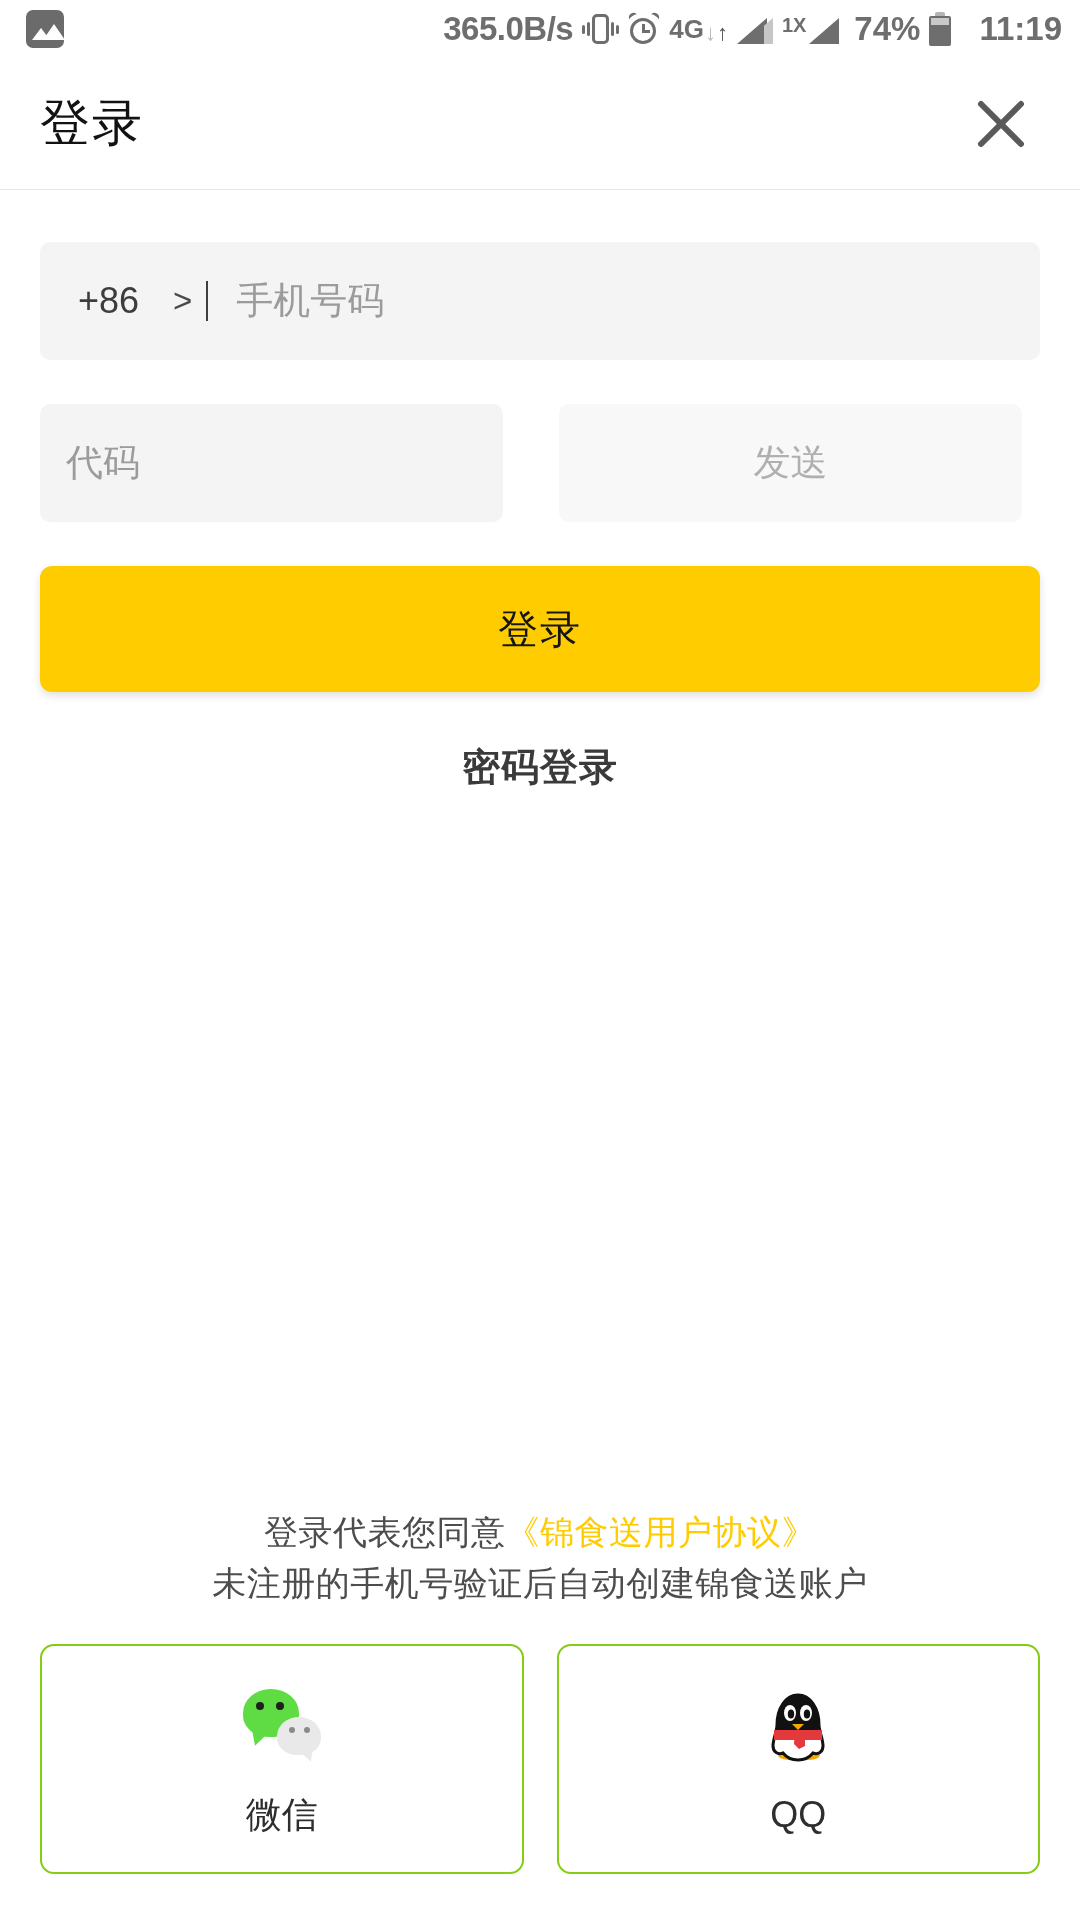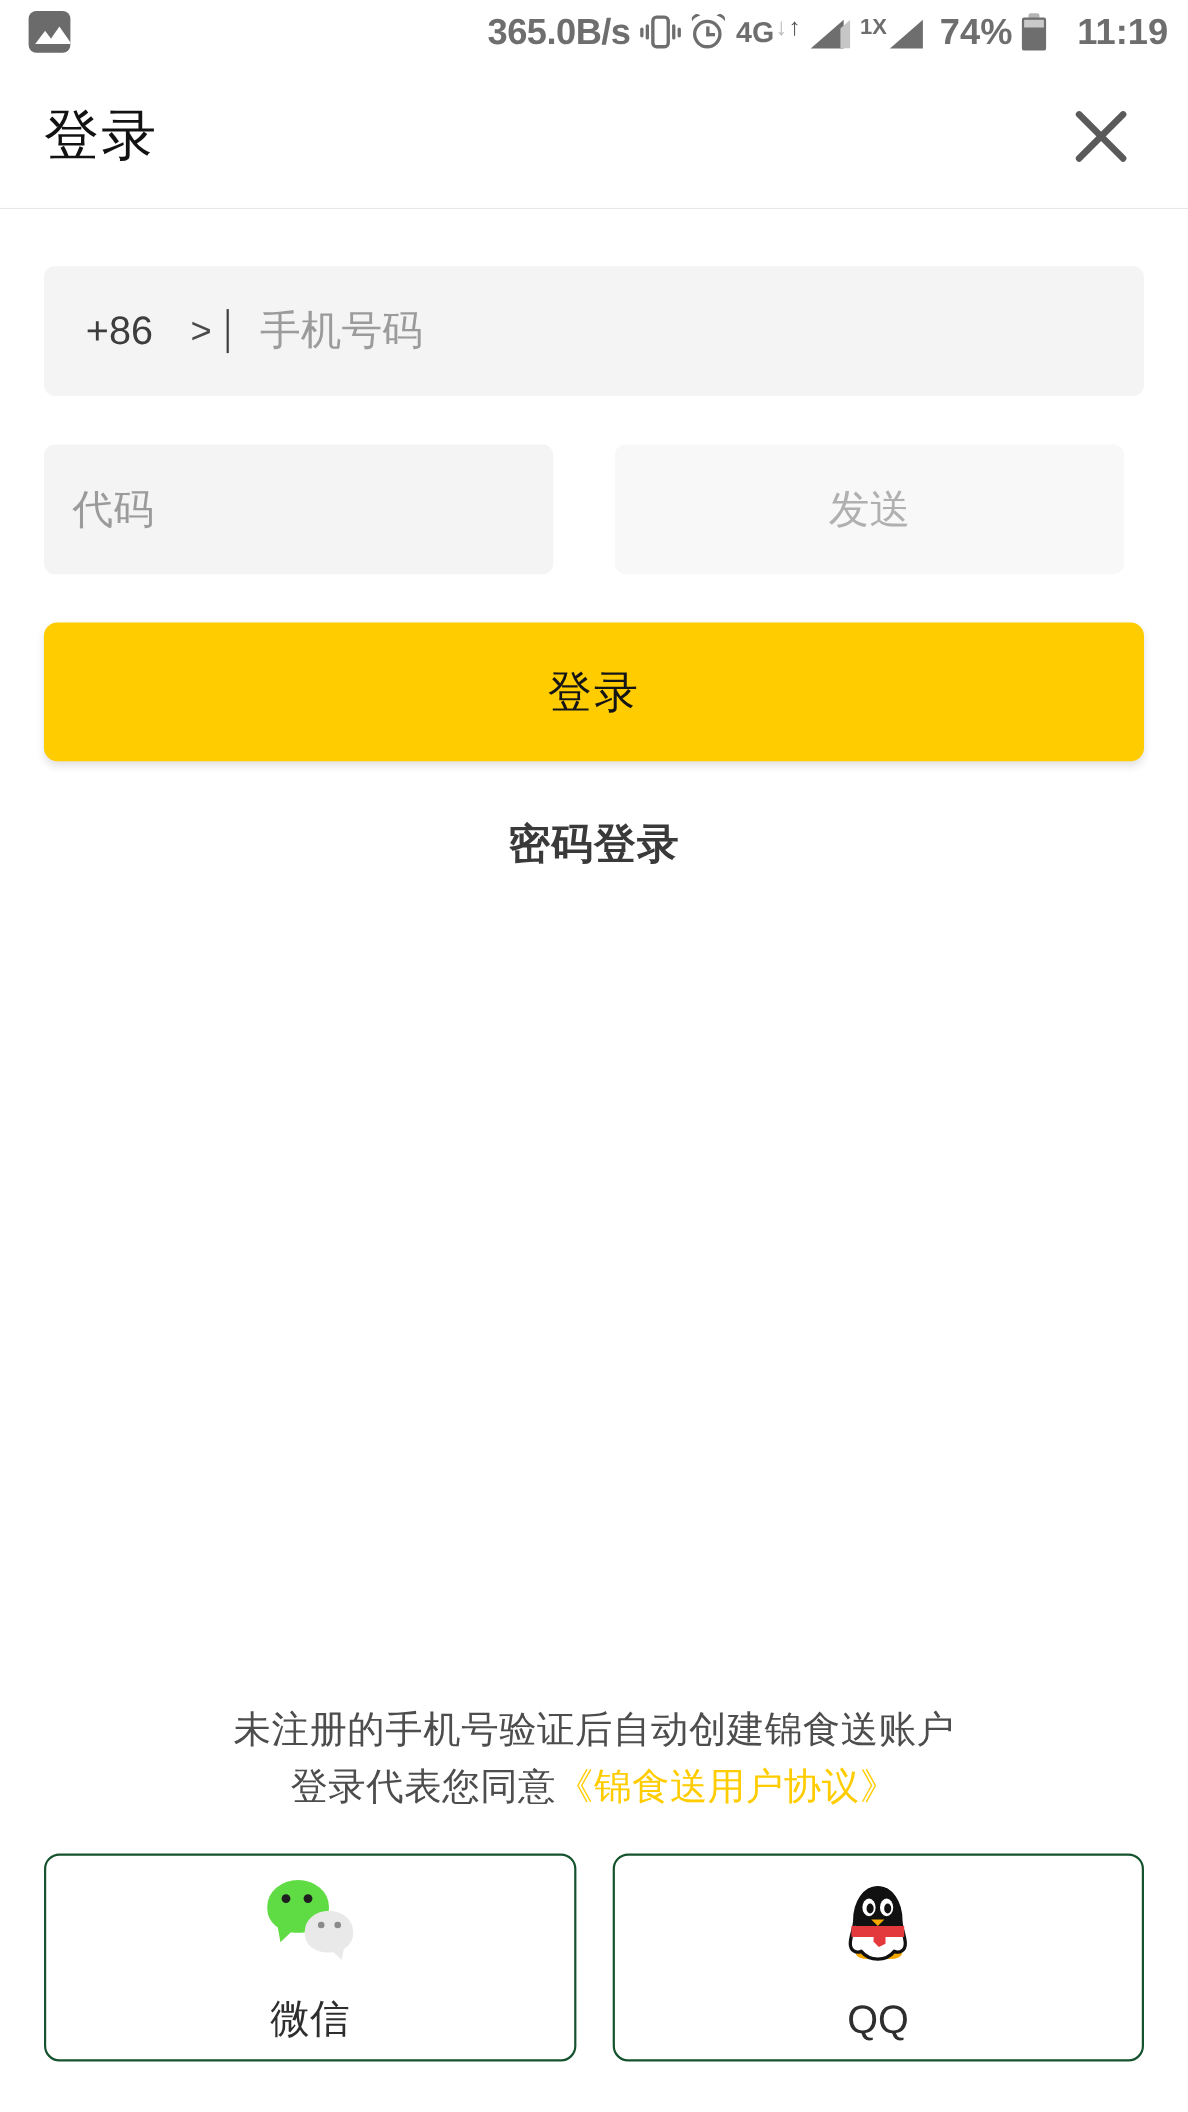--- a/index.html
+++ b/index.html
@@ -54,21 +54,21 @@
   }
   .alarm-icon .hand2{
     position:absolute; left:14px; top:17px; width:8px; height:3px; background:#6e6e6e;
   }
   .alarm-icon .ear{
     position:absolute; top:0; width:9px; height:6px;
     border-top:3px solid #6e6e6e; border-radius:6px 6px 0 0;
   }
   .alarm-icon .ear.l{ left:0; transform:rotate(-35deg); }
   .alarm-icon .ear.r{ right:0; transform:rotate(35deg); }
-  .data-icon{ display:flex; align-items:flex-start; gap:1px; }
+  .data-icon{ display:flex; align-items:flex-end; gap:1px; }
   .data-icon .label{ font-size:26px; font-weight:bold; color:#6e6e6e; line-height:1; }
   .data-icon .arrows{ display:flex; flex-direction:row; align-items:flex-end; gap:1px; }
   .arrow{ font-size:22px; line-height:.8; font-weight:bold; }
   .arrow.dn{ color:#b9b9b9; }
   .arrow.up{ color:#555; }
   .sig{ position:relative; width:36px; height:30px; }
   .sig .tri{
     position:absolute; bottom:0; left:0; width:0; height:0;
     border-left:30px solid transparent; border-bottom:26px solid #6e6e6e;
   }
@@ -151,22 +151,22 @@
     padding:0 40px 46px 40px;
   }
   .agree{ text-align:center; }
   .agree-line{
     font-size:34px; color:#4d4d4d; line-height:1.52; letter-spacing:.5px;
   }
   .agree-link{ color:#ffcc00; }
 
   .socials{ display:flex; gap:33px; margin-top:34px; }
   .social{
-    flex:1 1 0; height:189px;
-    border:2px solid #14532d; border-radius:14px; background:#fff;
+    flex:1 1 0; height:230px;
+    border:2px solid #84cc16; border-radius:14px; background:#fff;
     display:flex; flex-direction:column; align-items:center; justify-content:center;
   }
   .social .glyph{ height:86px; display:flex; align-items:center; justify-content:center; }
   .social .name{ font-size:36px; color:#2e2e2e; margin-top:26px; }
 
   
   .wechat{ position:relative; width:78px; height:66px; }
   .wechat .big{
     position:absolute; left:0; top:0; width:56px; height:48px;
     background:#5fdc43; border-radius:50% 50% 45% 45%;
@@ -285,24 +285,24 @@
 
   <div class="login-btn">
     <span class="login-label">登录</span>
   </div>
 
   <div class="pwd-login">密码登录</div>
 </div>
 
 <div class="footer">
   <div class="agree">
-    <div class="agree-line">未注册的手机号验证后自动创建锦食送账户</div>
     <div class="agree-line">
       <span>登录代表您同意</span><span class="agree-link">《锦食送用户协议》</span>
     </div>
+    <div class="agree-line">未注册的手机号验证后自动创建锦食送账户</div>
   </div>
 
   <div class="socials">
 
     <div class="social">
       <div class="glyph">
         <span class="wechat">
           <span class="big"></span>
           <span class="d a"></span>
             <span class="d b"></span>

